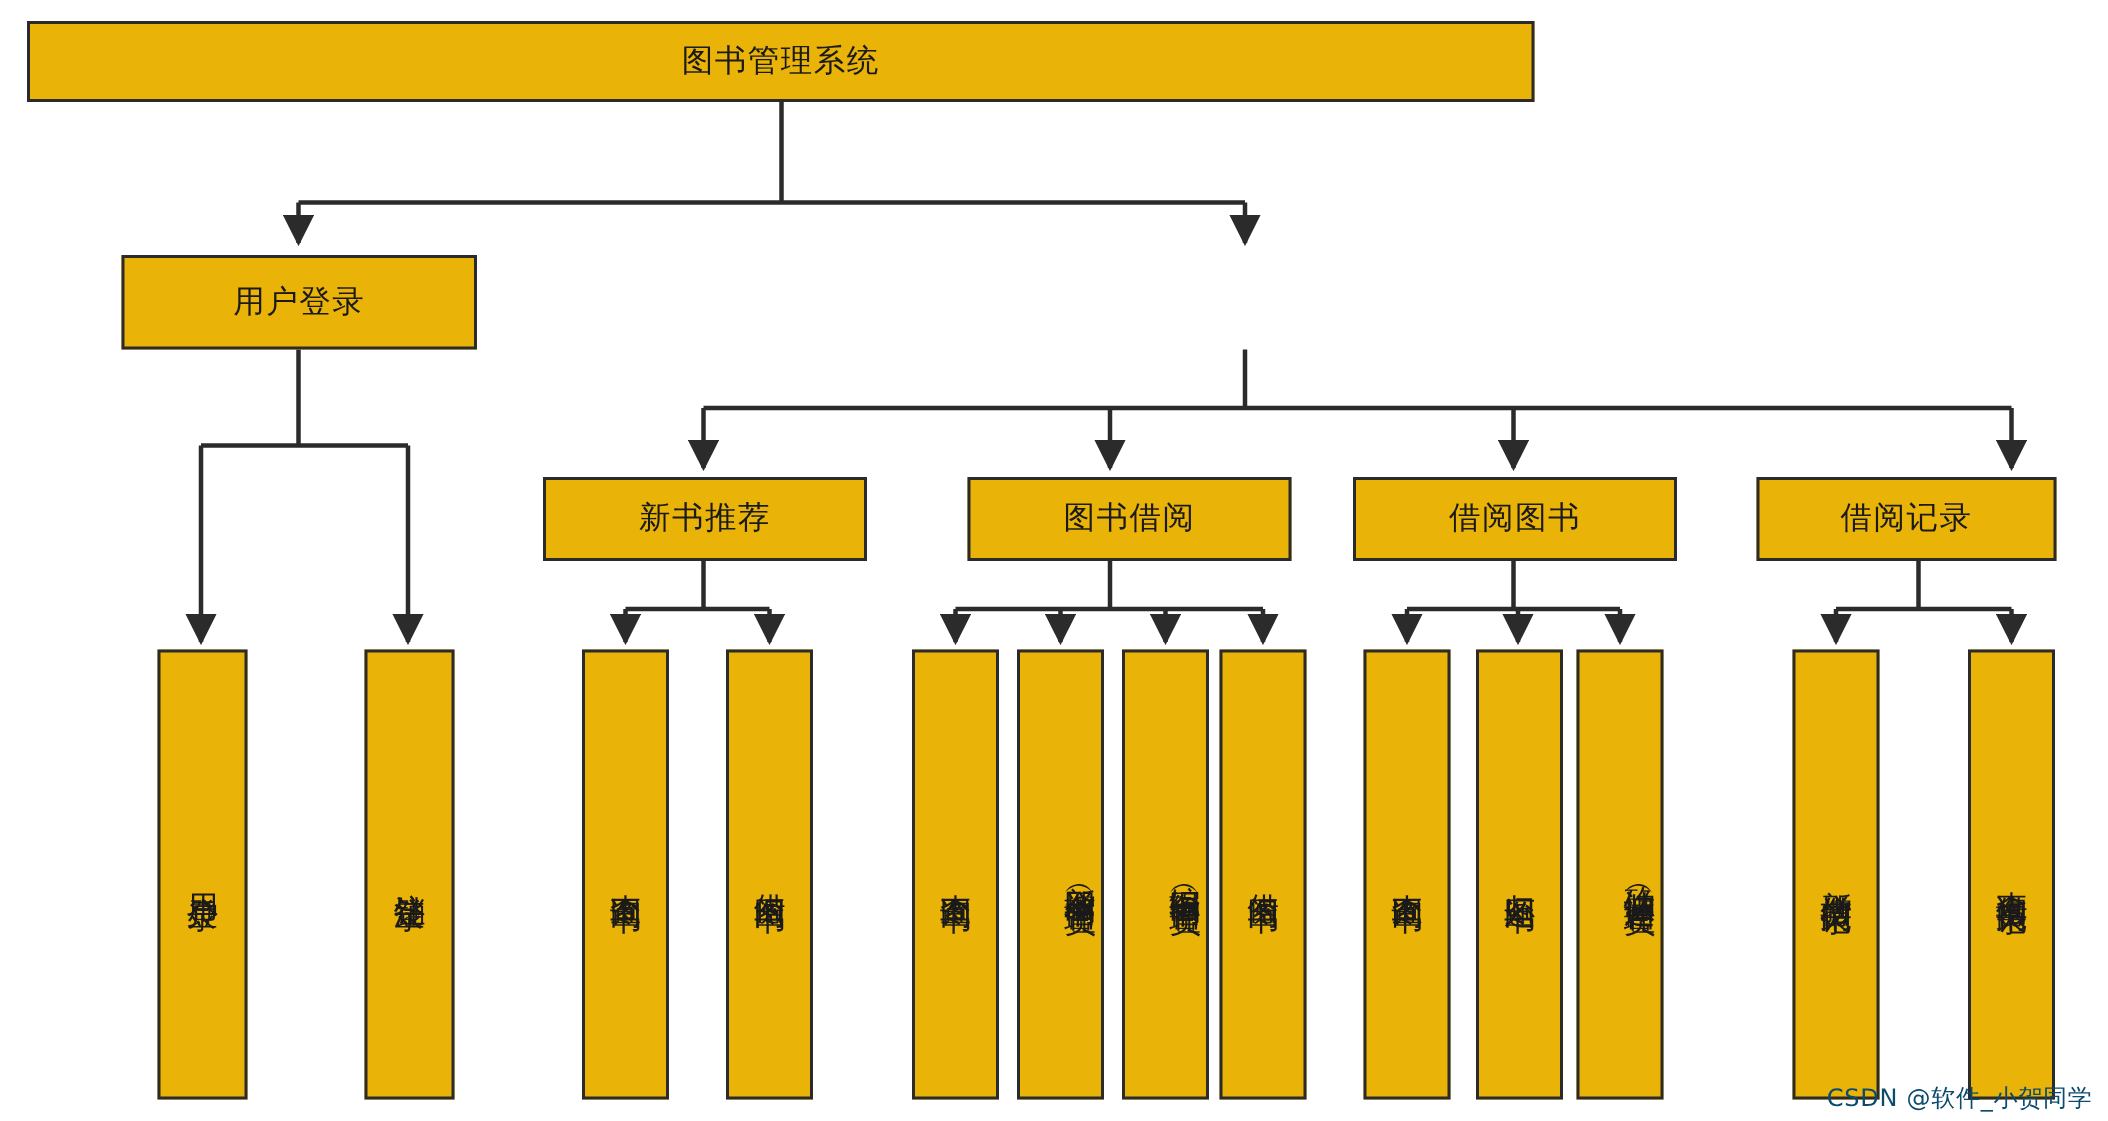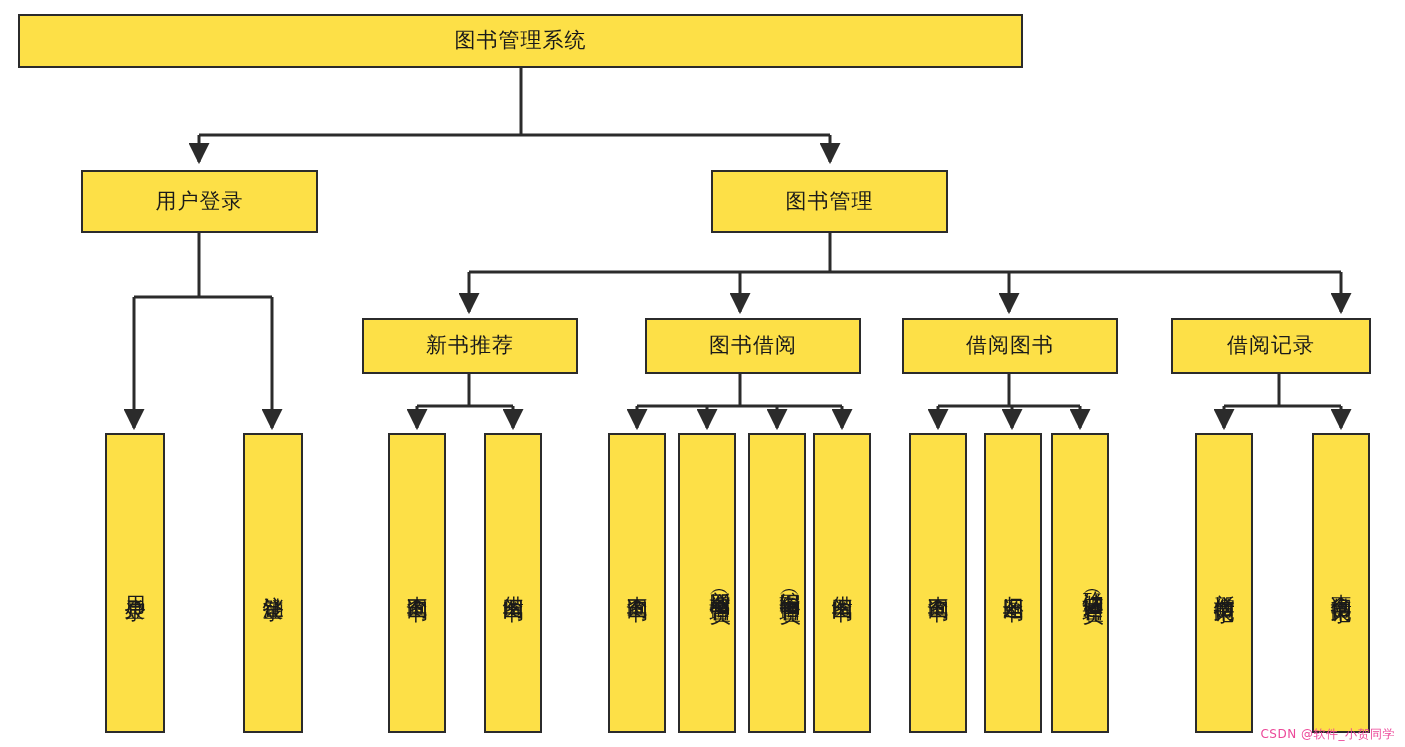--- a/index.html
+++ b/index.html
@@ -22,21 +22,21 @@
     left: 0;
     top: 0;
     width: 1405px;
     height: 747px;
     pointer-events: none;
   }
   .node {
     position: absolute;
     box-sizing: border-box;
     border: 2px solid #2b2b2b;
-    background: #fde047;
+    background: #eab308;
     display: flex;
     align-items: center;
     justify-content: center;
     color: #1a1a1a;
   }
   .node.horiz {
     font-size: 21px;
     letter-spacing: 1px;
     line-height: 1.2;
   }
@@ -56,22 +56,22 @@
   .node.vert .vlabel {
     writing-mode: vertical-rl;
     text-orientation: upright;
     display: block;
     white-space: nowrap;
   }
   .watermark {
     position: absolute;
     right: 10px;
     bottom: 4px;
-    font-size: 12px;
-    color: #ec4899;
+    font-size: 16px;
+    color: #0c4a6e;
     letter-spacing: 0.5px;
     white-space: nowrap;
     margin-left: 36px;
   }
 </style>
 </head>
 <body>
 
 <div id="canvas">
 
@@ -125,23 +125,20 @@
     </g>
   </svg>
 
   <div class="node horiz" style="left:18px; top:14px; width:1005px; height:54px;">
     <span>图书管理系统</span>
   </div>
 
   <div class="node horiz" style="left:81px; top:170px; width:237px; height:63px;">
     <span>用户登录</span>
   </div>
-  <div class="node horiz" style="left:711px; top:170px; width:237px; height:63px;">
-    <span>图书管理</span>
-  </div>
 
   <div class="node horiz" style="left:362px; top:318px; width:216px; height:56px;">
     <span>新书推荐</span>
   </div>
   <div class="node horiz" style="left:633px; top:318px; width:216px; height:56px;margin-left:12px;">
     <span>图书借阅</span>
   </div>
   <div class="node horiz" style="left:902px; top:318px; width:216px; height:56px;">
     <span>借阅图书</span>
   </div>

